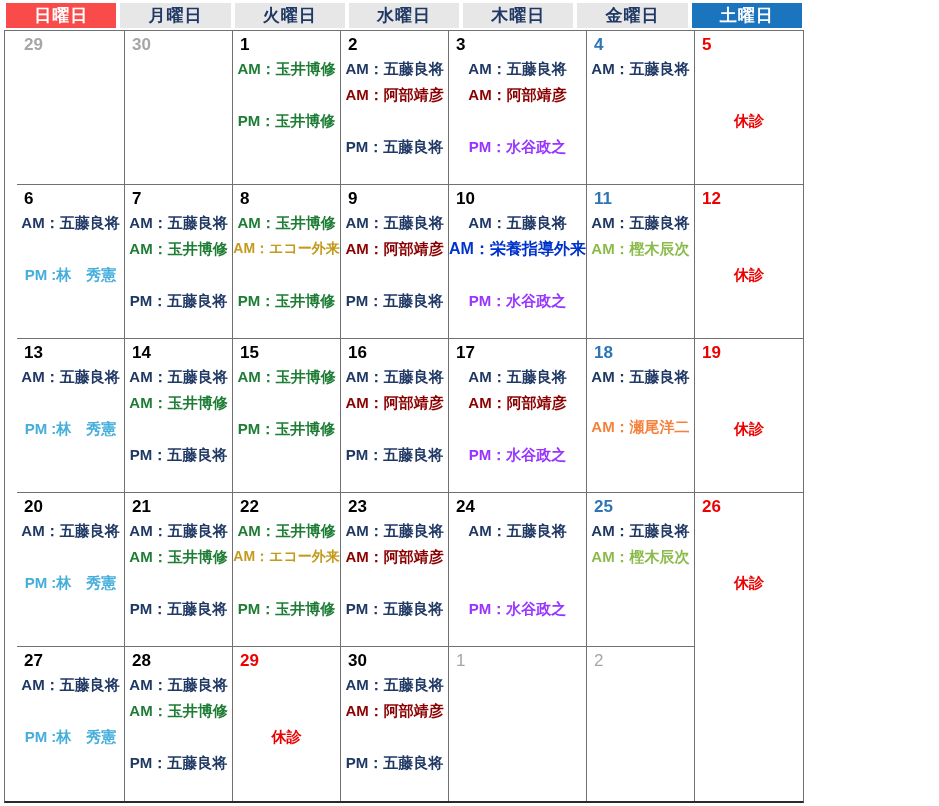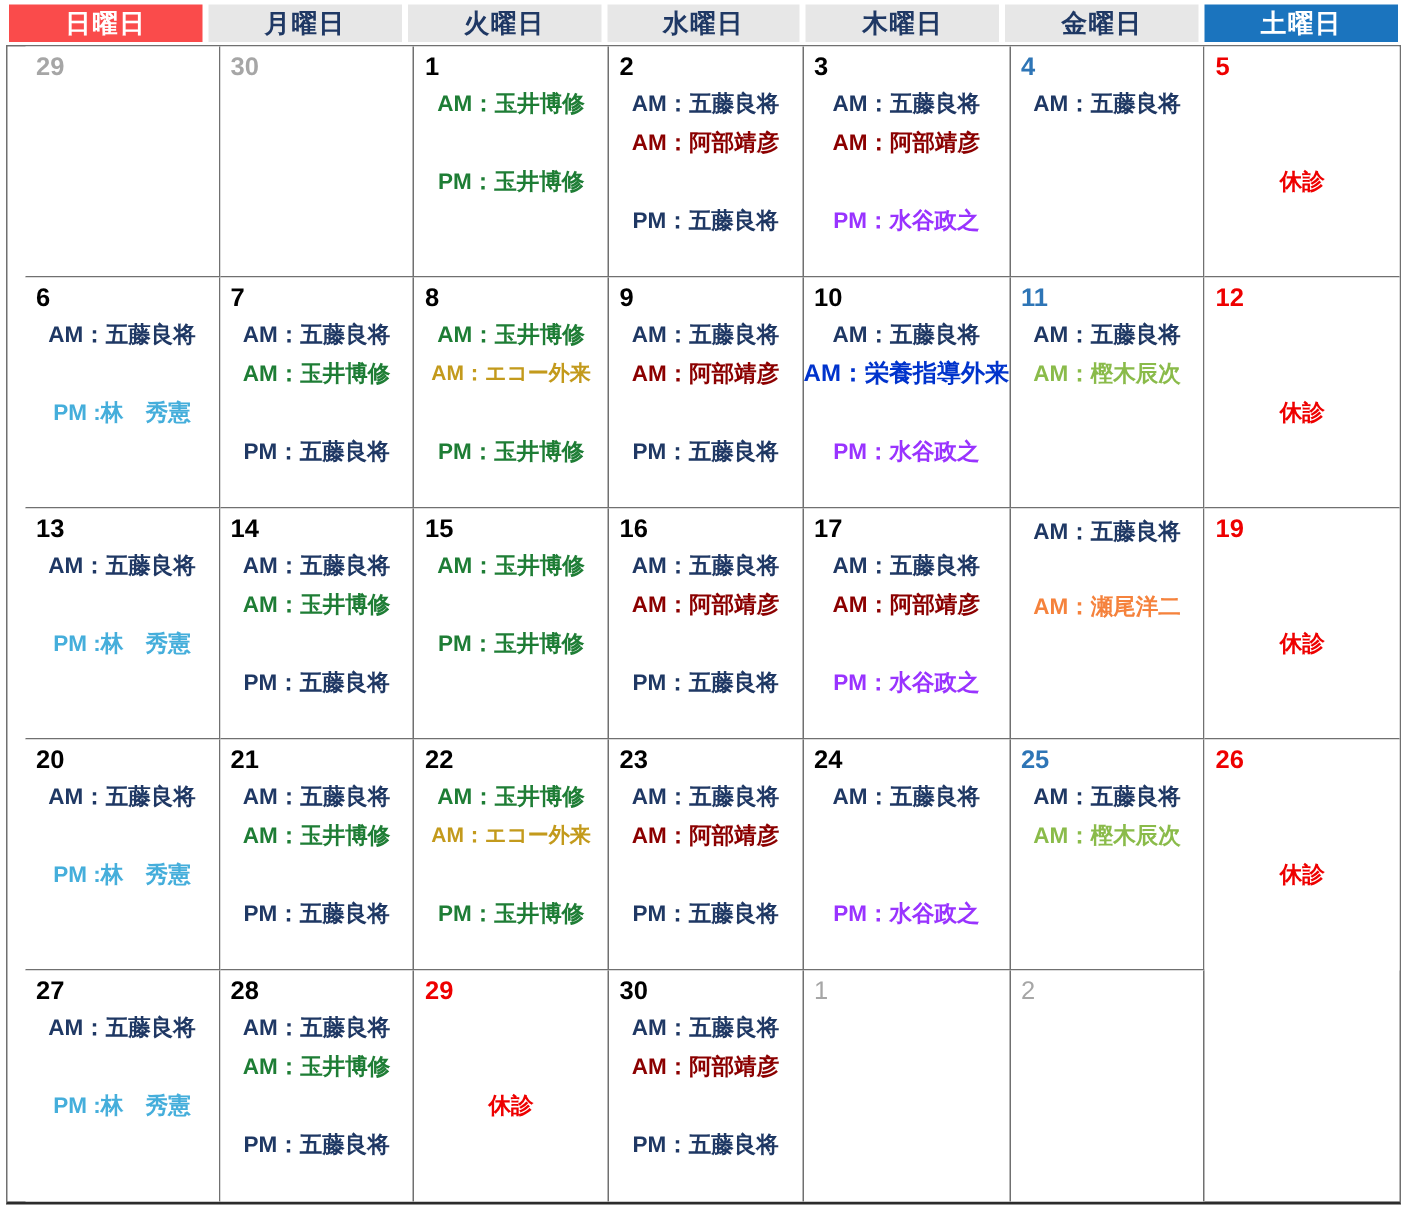--- a/index.html
+++ b/index.html
@@ -1,21 +1,21 @@
 <!DOCTYPE html>
 <html style="--c-sunday_header_bg: #FA4B4B; --c-saturday_header_bg: #1B74BE; --c-weekday_header_bg: #E7E7E7; --c-header_text_dark: #1F3864; --c-header_text_light: #FFFFFF; --c-grid_line: #707070; --c-navy: #1F3864; --c-green: #1E7D35; --c-maroon: #8B0000; --c-purple: #9933FF; --c-sky: #45AEDB; --c-mustard: #C39A1C; --c-blue: #0033CC; --c-lightgreen: #8ABB4A; --c-orange: #F5823C; --c-red: #EE0000; --c-gray_num: #A6A6A6; --c-sat_num: #2E75B6;"><head>
 <meta charset="utf-8">
 <style>
   html,body{margin:0;padding:0;background:#ffffff;}
   body{
     width:939px;height:806px;overflow:hidden;
     font-family:"Liberation Sans","DejaVu Sans",sans-serif;
     font-weight:bold;
   }
-  .calendar{position:absolute;left:4px;top:3px;width:930px;}
+  .calendar{position:absolute;left:4px;top:3px;width:800px;}
   .header-row{
     display:grid;grid-template-columns:repeat(7,1fr);
     height:25px;margin-bottom:2px;
   }
   .header-cell{
     margin:0 2px;display:flex;align-items:center;justify-content:center;
     font-size:17px;letter-spacing:1px;
   }
   .h-sunday{background:var(--c-sunday_header_bg);color:var(--c-header_text_light);}
   .h-saturday{background:var(--c-saturday_header_bg);color:var(--c-header_text_light);}
@@ -202,20 +202,21 @@
         <div class="line c-navy">PM：五藤良将</div>
       </div>
       <div class="cell">
         <span class="day-num num-normal">17</span>
         <div class="line c-navy">AM：五藤良将</div>
         <div class="line c-maroon">AM：阿部靖彦</div>
         <div class="line"></div>
         <div class="line c-purple">PM：水谷政之</div>
       </div>
       <div class="cell">
+        <span class="day-num num-sat">18</span>
         <div class="line c-navy">AM：五藤良将</div>
         <div class="line c-orange">AM：瀬尾洋二</div>
         <div class="line"></div>
         <div class="line"></div>
       </div>
       <div class="cell">
         <span class="day-num num-sun">19</span>
         <div class="line"></div>
         <div class="line"></div>
         <div class="line c-red">休診</div>

